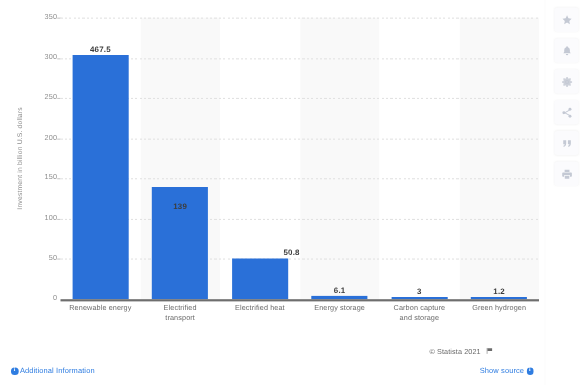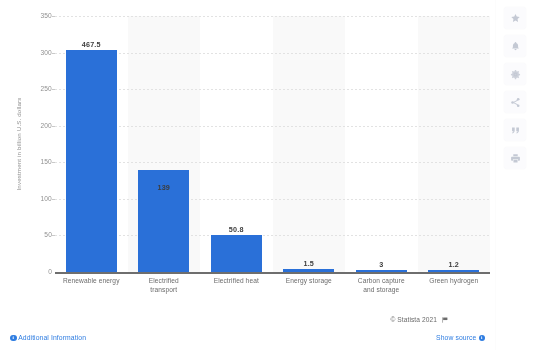--- a/index.html
+++ b/index.html
@@ -271,22 +271,22 @@
         <div>and storage</div>
       </div>
       <div class="x-label" style="left: 417.5px;">
         <div>Green hydrogen</div>
       </div>
     </div>
 
   <div id="bar-labels-host">
       <div class="bar-label" style="left: 55px; top: 40.0114px;">467.5</div>
       <div class="bar-label" style="left: 127.5px; top: 160.331px; margin-top: 23px;">139</div>
-      <div class="bar-label" style="left: 200px; top: 224.843px;">50.8</div>
-      <div class="bar-label" style="left: 272.5px; top: 259.367px;">1.5</div>
+      <div class="bar-label" style="left: 200px; top: 224.843px; text-align: right;">50.8</div>
+      <div class="bar-label" style="left: 272.5px; top: 259.367px;">6.1</div>
       <div class="bar-label" style="left: 345px; top: 259.806px;">3</div>
       <div class="bar-label" style="left: 417.5px; top: 260.4px;">1.2</div>
     </div>
 
   <div id="copyright">
     <span>© Statista 2021</span>
     <span id="flag-icon">
       <svg width="6" height="6" viewBox="0 0 10 10" aria-hidden="true">
         <rect x="0.8" y="0.5" width="0.9" height="9" fill="#6b6b6b"></rect>
         <path d="M1.9 0.9 L9 0.9 L9 5.1 L1.9 5.1 Z" fill="#6b6b6b"></path>

